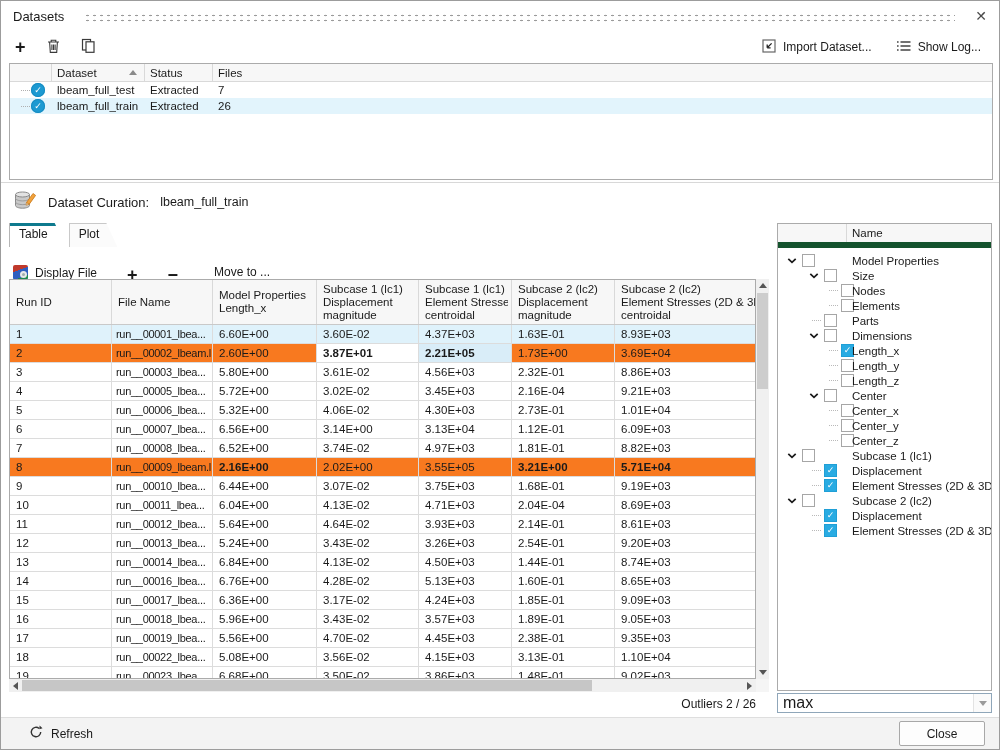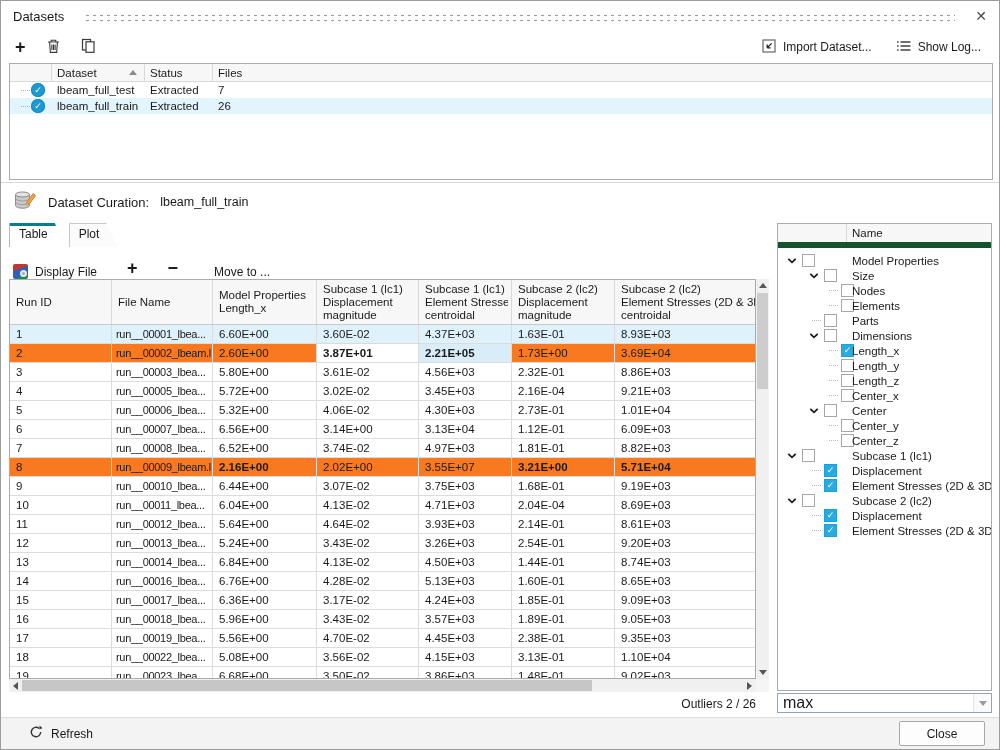--- a/index.html
+++ b/index.html
@@ -47,21 +47,21 @@
 
   
   .tabs{position:absolute;left:8px;top:222px;height:24px;display:flex;gap:3px;}
   .tab{height:24px;padding:0 18px 0 10px;line-height:23px;font-size:12px;
        clip-path:polygon(0 0,calc(100% - 11px) 0,100% 100%,0 100%);
        background:linear-gradient(#c9c9c9 0 1px,#fbfbfb 1px);
        box-shadow:inset 1px 0 0 #c9c9c9;}
   .tab.active{background:linear-gradient(#0e7a8e 0 3px,#fff 3px);box-shadow:inset 1px 0 0 #b5b5b5;}
 
   
-  .ttool{position:absolute;left:12px;top:252px;height:26px;display:flex;align-items:flex-end;}
+  .ttool{position:absolute;left:12px;top:264px;height:26px;display:flex;align-items:flex-start;}
   .dfbtn{display:flex;align-items:center;gap:7px;}
   .df-icon{position:relative;width:15px;height:15px;border-radius:2px;flex:none;
            background:linear-gradient(160deg,#c0392b 0 35%,#2e5fc0 35% 75%,#1d8a4e 75%);}
   .df-icon::after{content:"";position:absolute;right:1px;bottom:2px;width:7px;height:7px;border-radius:50%;
            border:2px solid #e8e8e8;background:rgba(255,240,160,.55);box-sizing:border-box;}
   .ttool .plus{margin-left:30px;font-size:18px;font-weight:700;}
   .ttool .minus{margin-left:30px;font-size:18px;font-weight:700;}
   .ttool .moveto{margin-left:36px;}
 
   
@@ -326,21 +326,21 @@
           <div class="g-cell w3">3.74E-02</div>
           <div class="g-cell w4">4.97E+03</div>
           <div class="g-cell w5">1.81E-01</div>
           <div class="g-cell w6">8.82E+03</div>
         </div>
         <div class="g-row r-out">
           <div class="g-cell w0">8</div>
           <div class="g-cell w1 c-file">run__00009_lbeam.l</div>
           <div class="g-cell w2 c-b">2.16E+00</div>
           <div class="g-cell w3">2.02E+00</div>
-          <div class="g-cell w4">3.55E+07</div>
+          <div class="g-cell w4">3.55E+05</div>
           <div class="g-cell w5 c-b">3.21E+00</div>
           <div class="g-cell w6 c-b">5.71E+04</div>
         </div>
         <div class="g-row">
           <div class="g-cell w0">9</div>
           <div class="g-cell w1 c-file">run__00010_lbea...</div>
           <div class="g-cell w2">6.44E+00</div>
           <div class="g-cell w3">3.07E-02</div>
           <div class="g-cell w4">3.75E+03</div>
           <div class="g-cell w5">1.68E-01</div>
@@ -534,36 +534,36 @@
           <div class="t-label">Length_y</div>
         </div>
         <div class="t-row">
           <div class="t-ind iv2">
             <span class="t-stub"></span>
           </div>
           <div class="t-cb"></div>
           <div class="t-label">Length_z</div>
         </div>
         <div class="t-row">
-          <div class="t-ind iv2">
-            <span class="t-stub"></span>
-          </div>
-          <div class="t-cb"></div>
-          <div class="t-label">Center_x</div>
-        </div>
-        <div class="t-row">
           <div class="t-ind iv1">
             <span class="t-arrow">
               <svg width="10" height="8" viewBox="0 0 10 8">
                 <path d="M1.3 1.8 L5 5.4 L8.7 1.8" fill="none" stroke="#1a1a1a" stroke-width="1.7"></path>
               </svg>
             </span>
           </div>
           <div class="t-cb"></div>
           <div class="t-label">Center</div>
+        </div>
+        <div class="t-row">
+          <div class="t-ind iv2">
+            <span class="t-stub"></span>
+          </div>
+          <div class="t-cb"></div>
+          <div class="t-label">Center_x</div>
         </div>
         <div class="t-row">
           <div class="t-ind iv2">
             <span class="t-stub"></span>
           </div>
           <div class="t-cb"></div>
           <div class="t-label">Center_y</div>
         </div>
         <div class="t-row">
           <div class="t-ind iv2">

